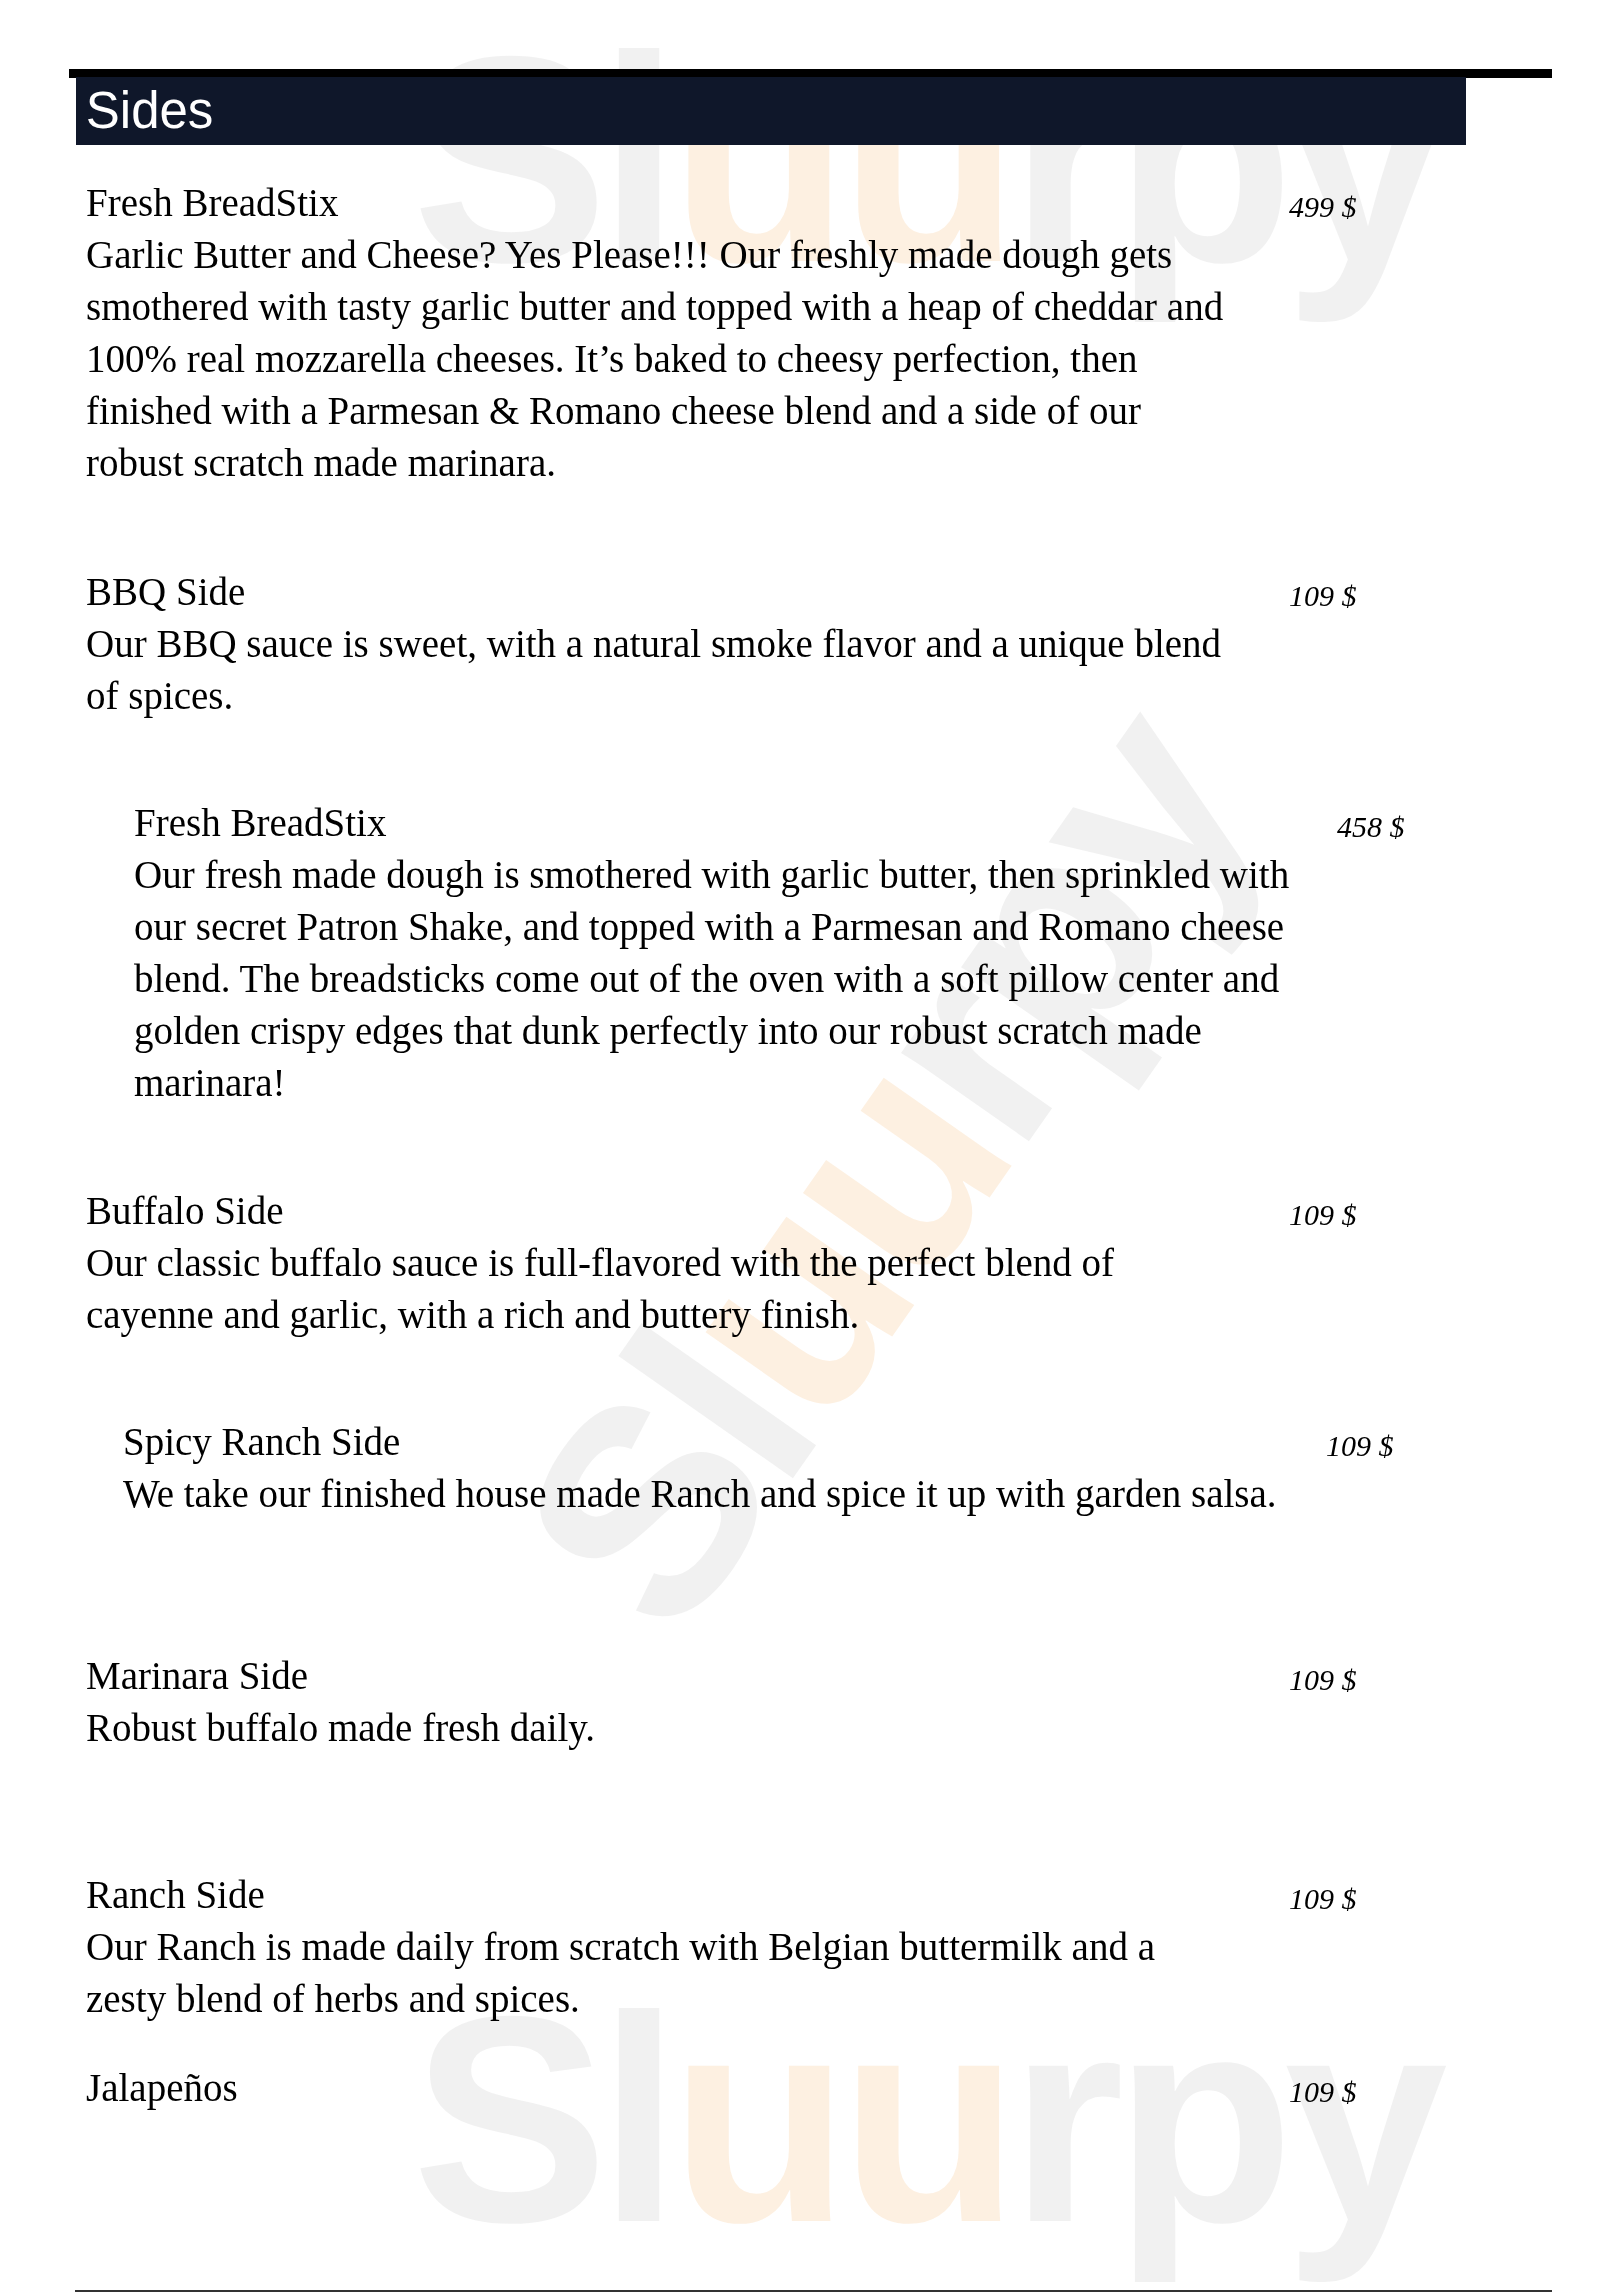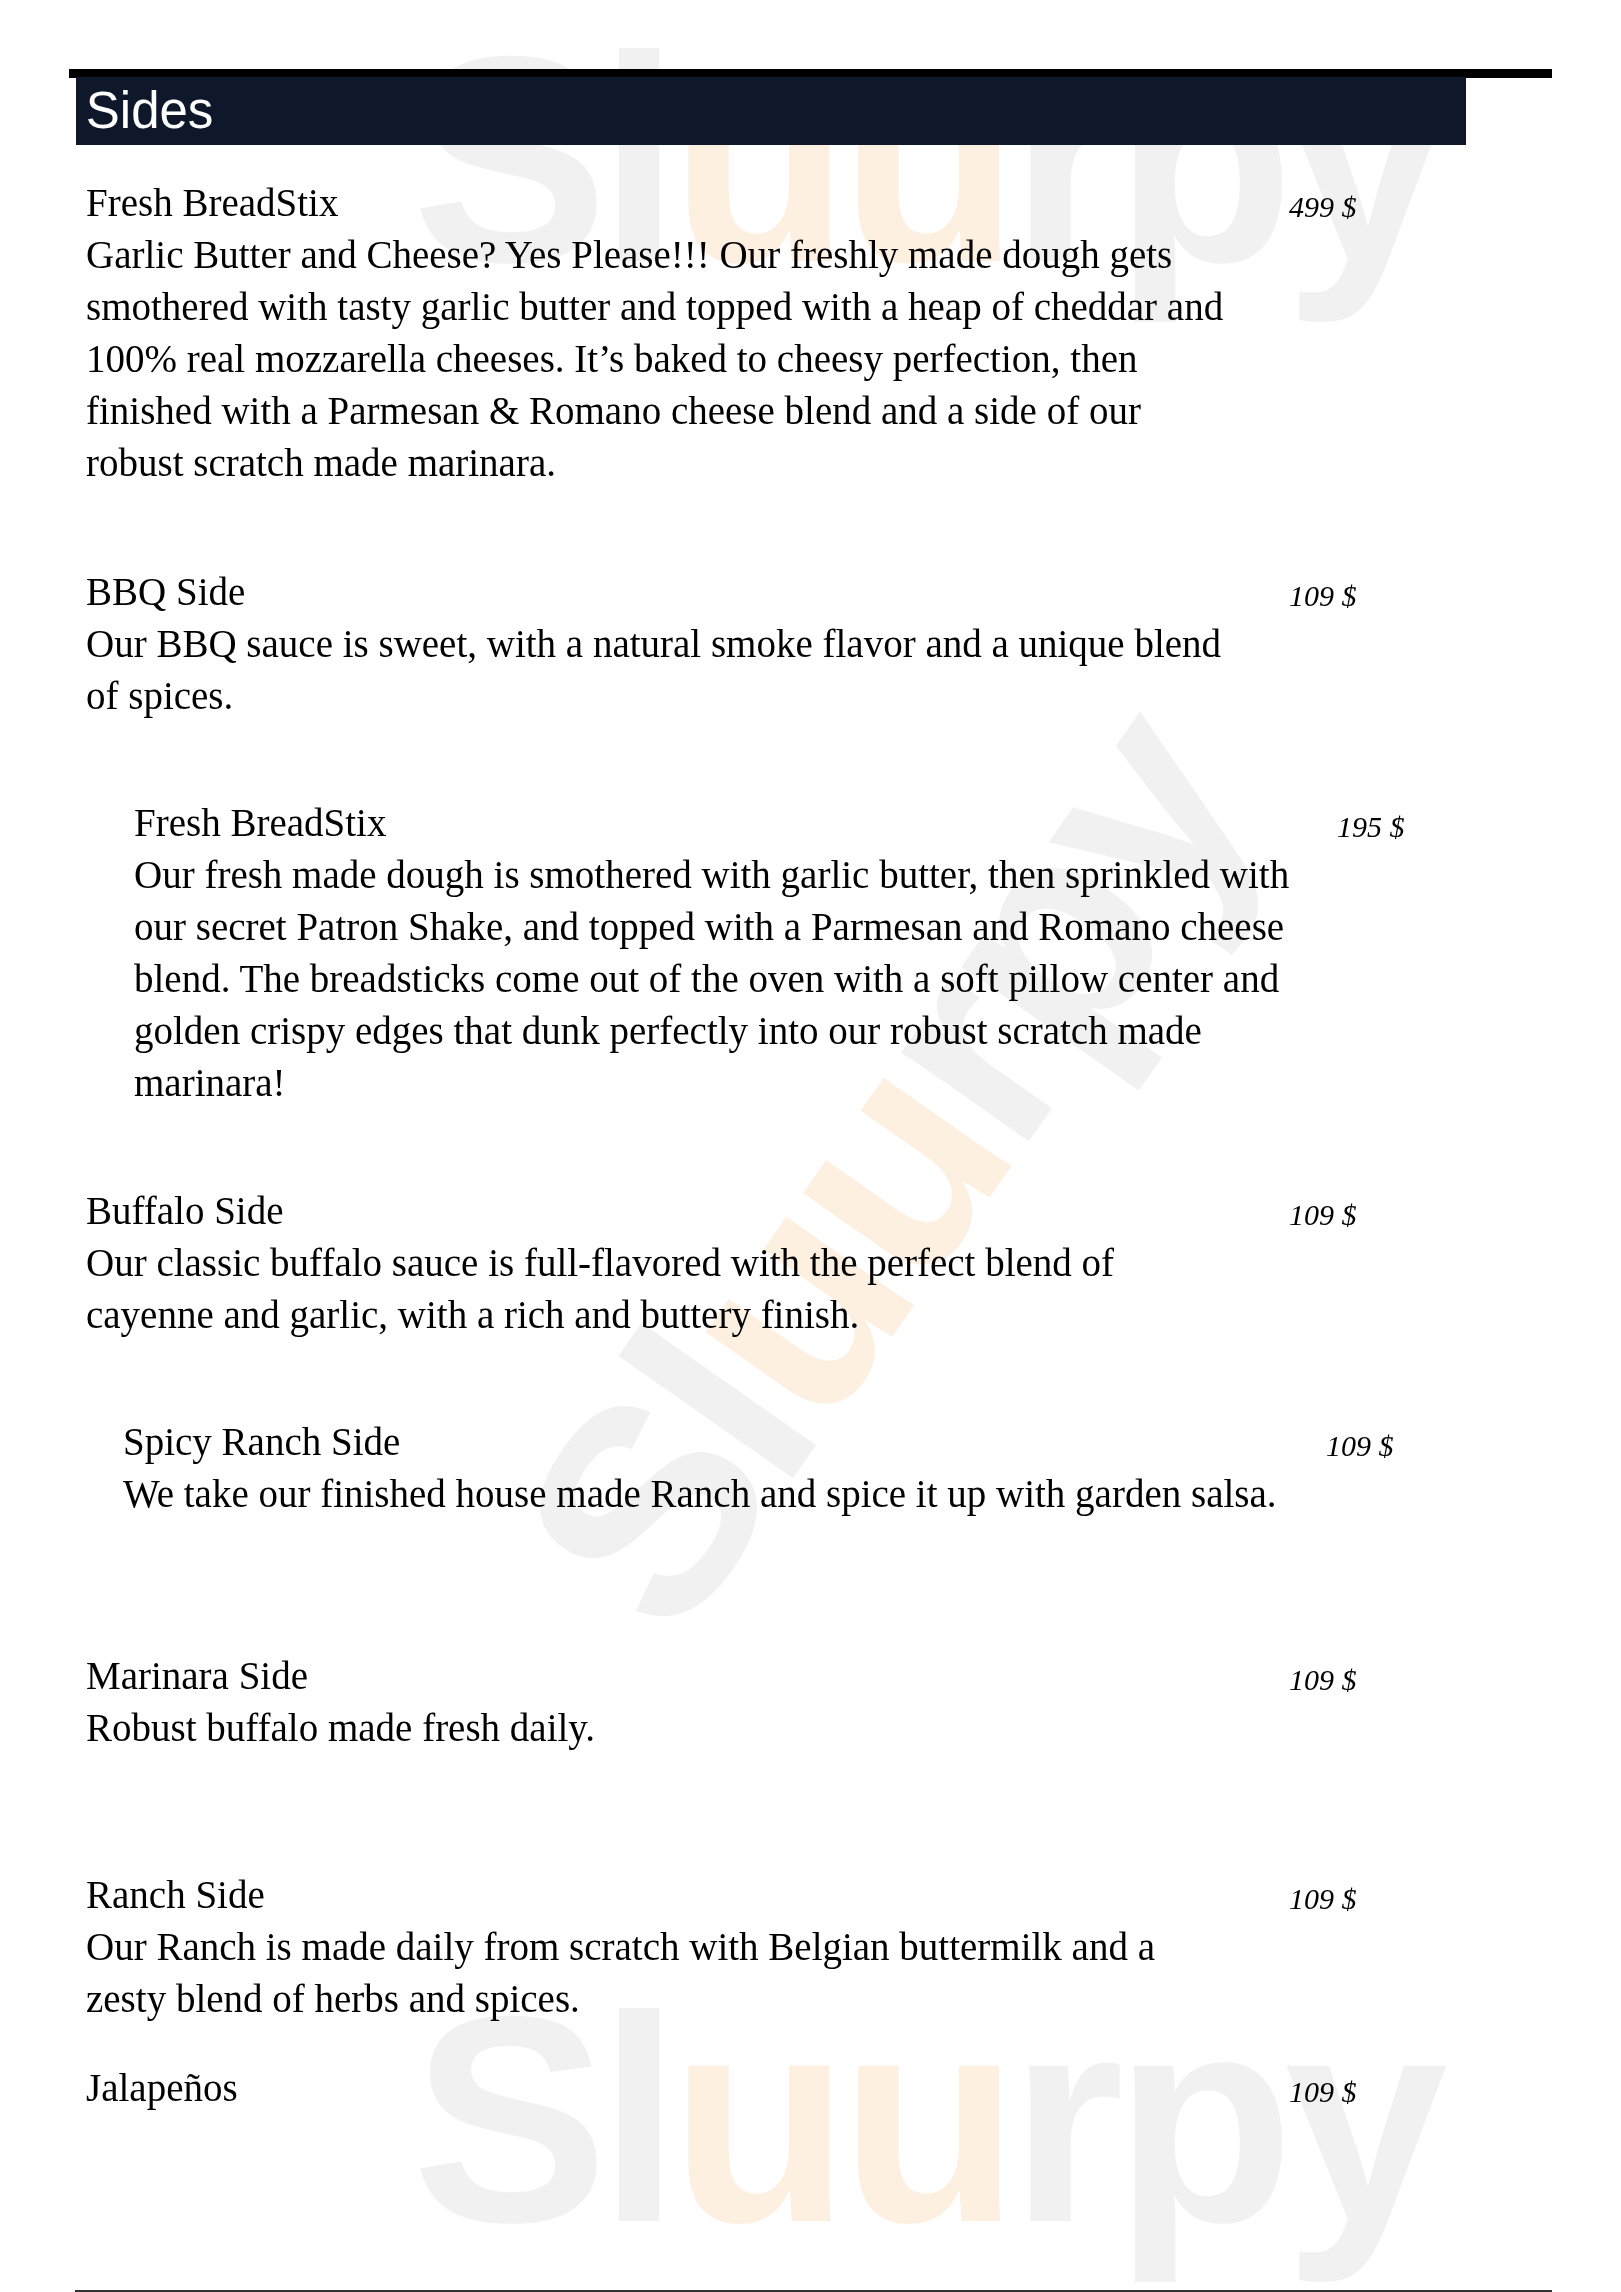--- a/index.html
+++ b/index.html
@@ -45,21 +45,21 @@
 
 <div class="item" style="top:566px;">
   <div class="item-name">BBQ Side</div>
   <div class="item-desc">Our BBQ sauce is sweet, with a natural smoke flavor and a unique blend of spices.</div>
   <div class="item-price">109 $</div>
 </div>
 
 <div class="item" style="top:797px;margin-left:48px;">
   <div class="item-name">Fresh BreadStix</div>
   <div class="item-desc">Our fresh made dough is smothered with garlic butter, then sprinkled with our secret Patron Shake, and topped with a Parmesan and Romano cheese blend. The breadsticks come out of the oven with a soft pillow center and golden crispy edges that dunk perfectly into our robust scratch made marinara!</div>
-  <div class="item-price">195 $</div>
+  <div class="item-price">458 $</div>
 </div>
 
 <div class="item" style="top:1185px;">
   <div class="item-name">Buffalo Side</div>
   <div class="item-desc">Our classic buffalo sauce is full-flavored with the perfect blend of cayenne and garlic, with a rich and buttery finish.</div>
   <div class="item-price">109 $</div>
 </div>
 
 <div class="item" style="top:1416px;margin-left:37px;">
   <div class="item-name">Spicy Ranch Side</div>

